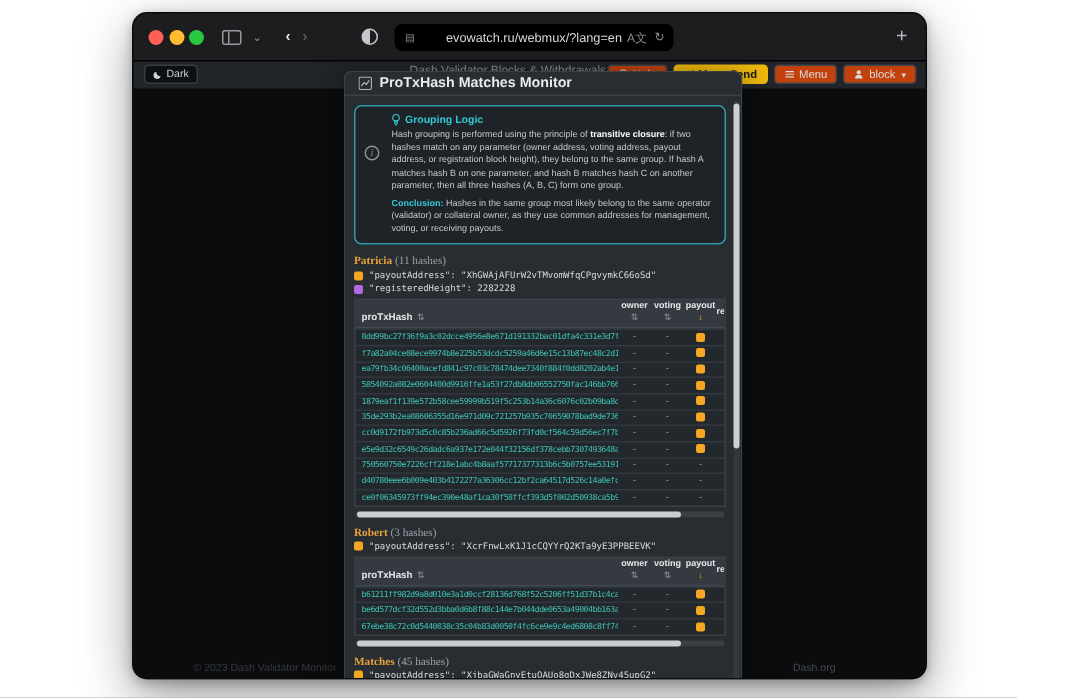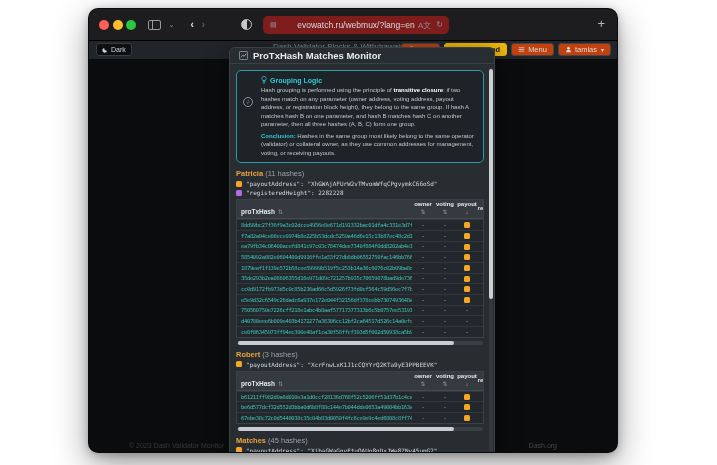--- a/index.html
+++ b/index.html
@@ -13,21 +13,21 @@
             border:1px solid rgba(0,0,0,.55); }
   .chrome { height:32px; background:#1d1d20; display:flex; align-items:center; padding:0 10px;
             border-bottom:1px solid #000; position:relative; }
   .tl { width:10px; height:10px; border-radius:50%; margin-right:3.5px; }
   .tl.red{background:#ff5f57} .tl.yel{background:#febc2e} .tl.grn{background:#28c840}
   .chrome .ico { color:#9a9a9e; font-size:10px; margin:0 4px; display:inline-flex; align-items:center; }
   .sidebar-glyph { width:13px; height:10px; border:1.2px solid #9a9a9e; border-radius:2px; position:relative; }
   .sidebar-glyph::before{content:""; position:absolute; left:3px; top:0; bottom:0; width:1.2px; background:#9a9a9e;}
   .nav-chev { font-size:13px; line-height:1; font-weight:bold; }
   .half-circle { width:11px; height:11px; border-radius:50%; border:1.2px solid #c7c7cb; background:linear-gradient(90deg,#c7c7cb 50%, transparent 50%); }
-  .urlbar { position:absolute; left:174px; top:7px; width:186px; height:18px; background:#7f1d1d;
+  .urlbar { position:absolute; left:174px; top:7px; width:186px; height:18px; background:#000000;
             border-radius:5px; display:flex; align-items:center; justify-content:center; color:#d8d8dc; font-size:8.5px; }
   .urlbar .lock { position:absolute; left:7px; font-size:7px; color:#8e8e93; }
   .urlbar .right-icos { position:absolute; right:6px; display:flex; gap:5px; color:#8e8e93; font-size:8px; }
   .plus-btn { position:absolute; right:12px; top:8px; color:#b8b8bc; font-size:13px; line-height:1; }
 
   
   .page { position:relative; height:calc(100% - 32px); background:#141619; overflow:hidden; }
   .topbar { position:relative; height:18px; background:#212529; z-index:10; }
   .page-title { position:absolute; left:50%; transform:translateX(-50%); top:1px; font-size:8px;
                 color:#8a9095; white-space:nowrap; z-index:1; }
@@ -60,21 +60,21 @@
                padding:5px 8px 5px 24px; position:relative; margin-bottom:6px; }
   .info-circ { position:absolute; left:6px; top:26px; width:10px; height:10px; border:1px solid #8b9196;
                border-radius:50%; color:#8b9196; font-size:7px; font-style:italic; font-family:"Liberation Serif",serif;
                display:flex; align-items:center; justify-content:center; }
   .gb-title { color:#35c8d8; font-size:7px; font-weight:bold; margin-bottom:2px; display:flex; align-items:center; gap:3px;}
   .gb-text { color:#c2c8cd; font-size:6px; line-height:1.42; }
   .gb-text b { color:#fff; }
   .gb-conc { margin-top:3px; }
   .gb-conc .lbl { color:#35c8d8; font-weight:bold; }
 
-  .grp-title { font-size:7.5px; margin:5px 0 2px 0; }
+  .grp-title { font-size:7.5px; margin:5px 0 2px 0;font-family:Liberation Serif, serif; }
   .grp-title .gname { color:#e8a33d; font-weight:bold; }
   .grp-title .gcount { color:#9aa1a7; }
   .legend-row { display:flex; align-items:center; gap:4px; margin-bottom:2px; }
   .sq { width:6px; height:6px; border-radius:1.5px; flex:none; }
   .legend-row code { font-family:"DejaVu Sans Mono", monospace; font-size:6px; color:#d6dadd; white-space:nowrap; }
 
   .tbl { margin-top:3px; border:1px solid #3a4046; background:#23282c; overflow:hidden; }
   .thead { display:flex; background:#343a40; height:19px; border-bottom:1px solid #454b52; }
   .th-hash { flex:1; display:flex; align-items:flex-end; gap:3px; padding:0 0 3px 4px;
              color:#e4e8eb; font-size:6.5px; font-weight:bold; }
@@ -151,21 +151,21 @@
             <svg width="7" height="7" viewBox="0 0 10 10">
                 <path d="M1 2.5h8M1 5h8M1 7.5h8" stroke="#d8dcdf" stroke-width="1.1"></path>
               </svg>
             <span>Menu</span>
           </button>
           <button class="tb-btn">
             <svg width="7" height="7" viewBox="0 0 10 10">
                 <circle cx="5" cy="3.2" r="2" fill="#d8dcdf"></circle>
                 <path d="M1.5 9a3.5 3.5 0 0 1 7 0z" fill="#d8dcdf"></path>
               </svg>
-            <span>tamias</span>
+            <span>block</span>
             <span class="caret">▾</span>
           </button>
         </div>
       </div>
 
       <div class="scrim"></div>
 
       <div class="footer">
         <span class="copy">© 2023 Dash Validator Monitor</span>
         <a class="site">Dash.org</a>

